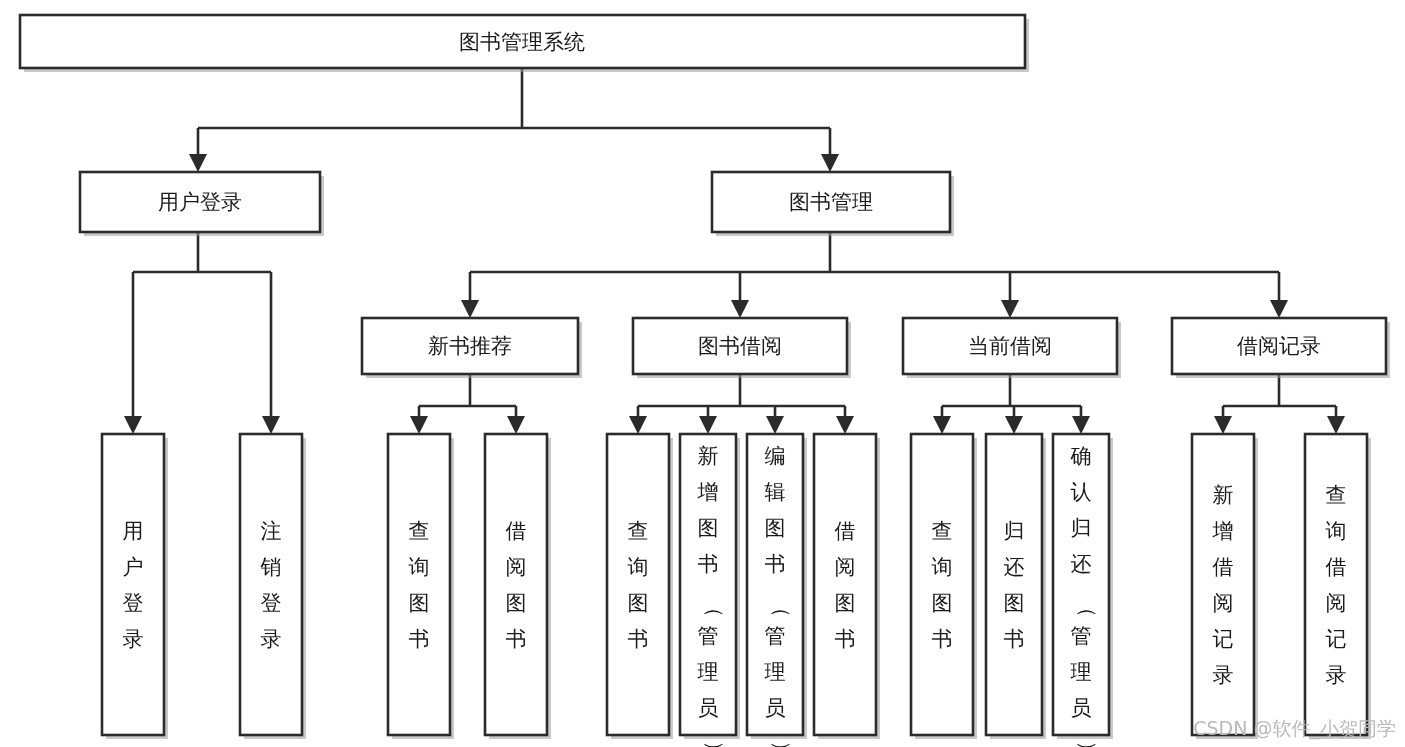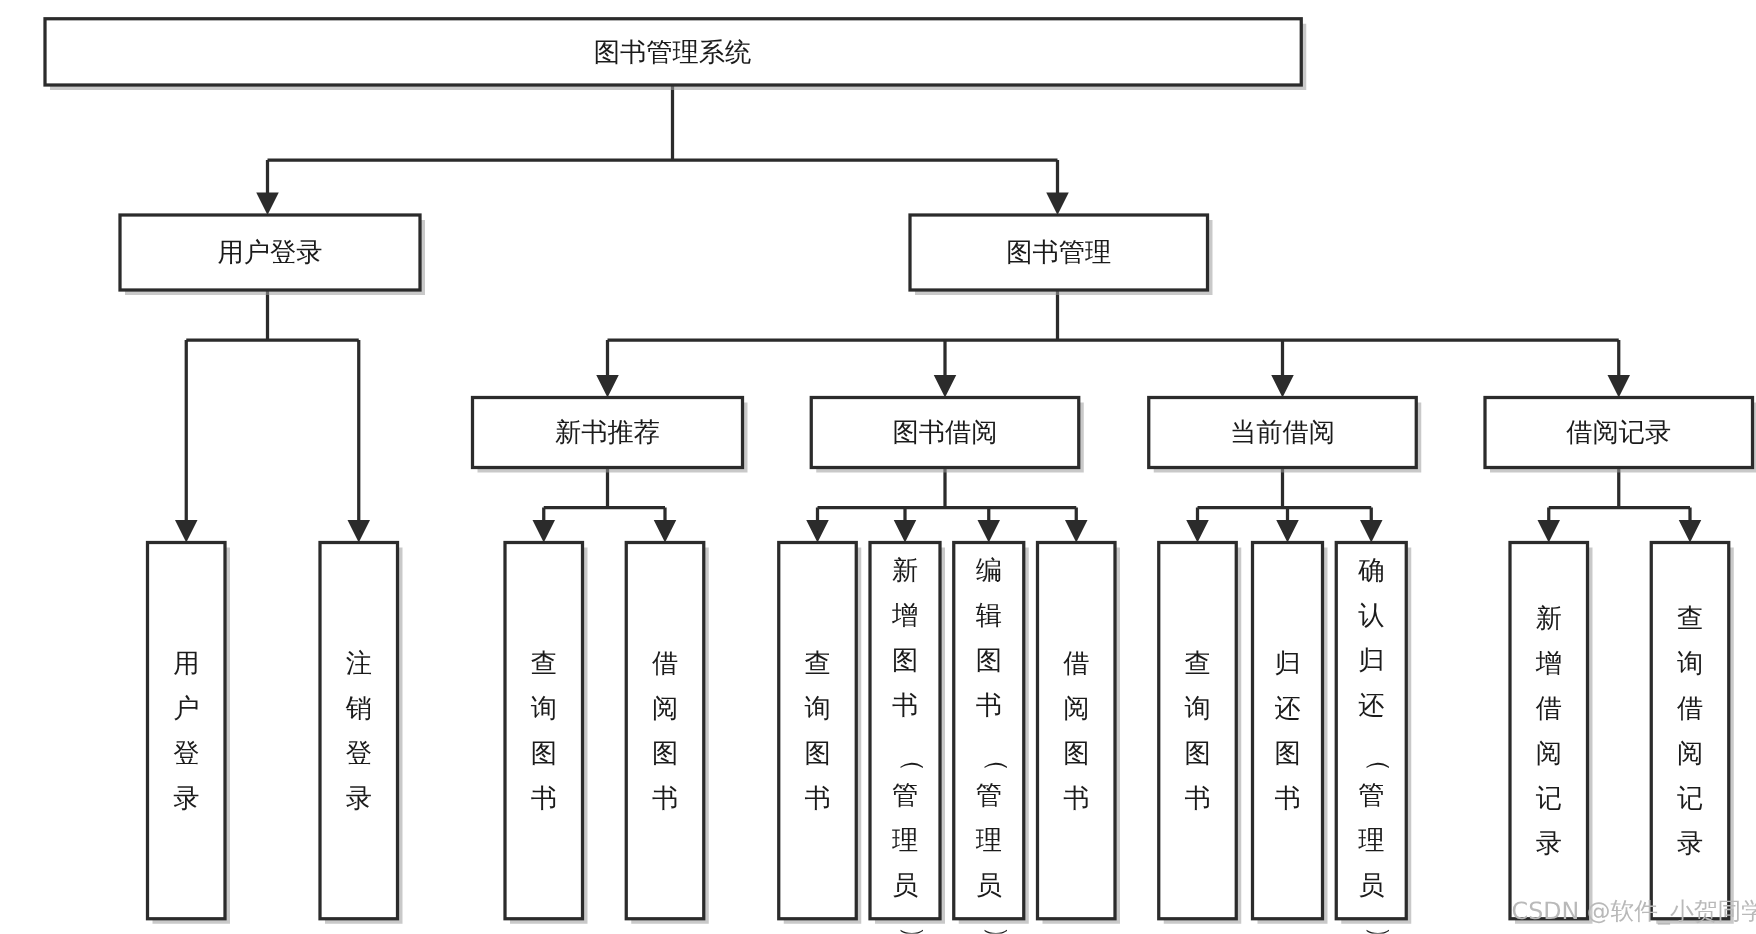--- a/index.html
+++ b/index.html
@@ -14,21 +14,20 @@
     position: relative;
     font-family: "DejaVu Sans", "Liberation Sans", sans-serif;
     overflow: hidden;
   }
   #diagram-root {
     position: absolute;
     left: 0;
     top: 0;
     width: 1291px;
     height: 747px;
-    margin-left: 16px;
   }
   svg.chart-svg {
     display: block;
     width: 1405px;
     height: 747px;
   }
   .node-box {
     fill: #ffffff;
     stroke: #2b2b2b;
     stroke-width: 2.6;

